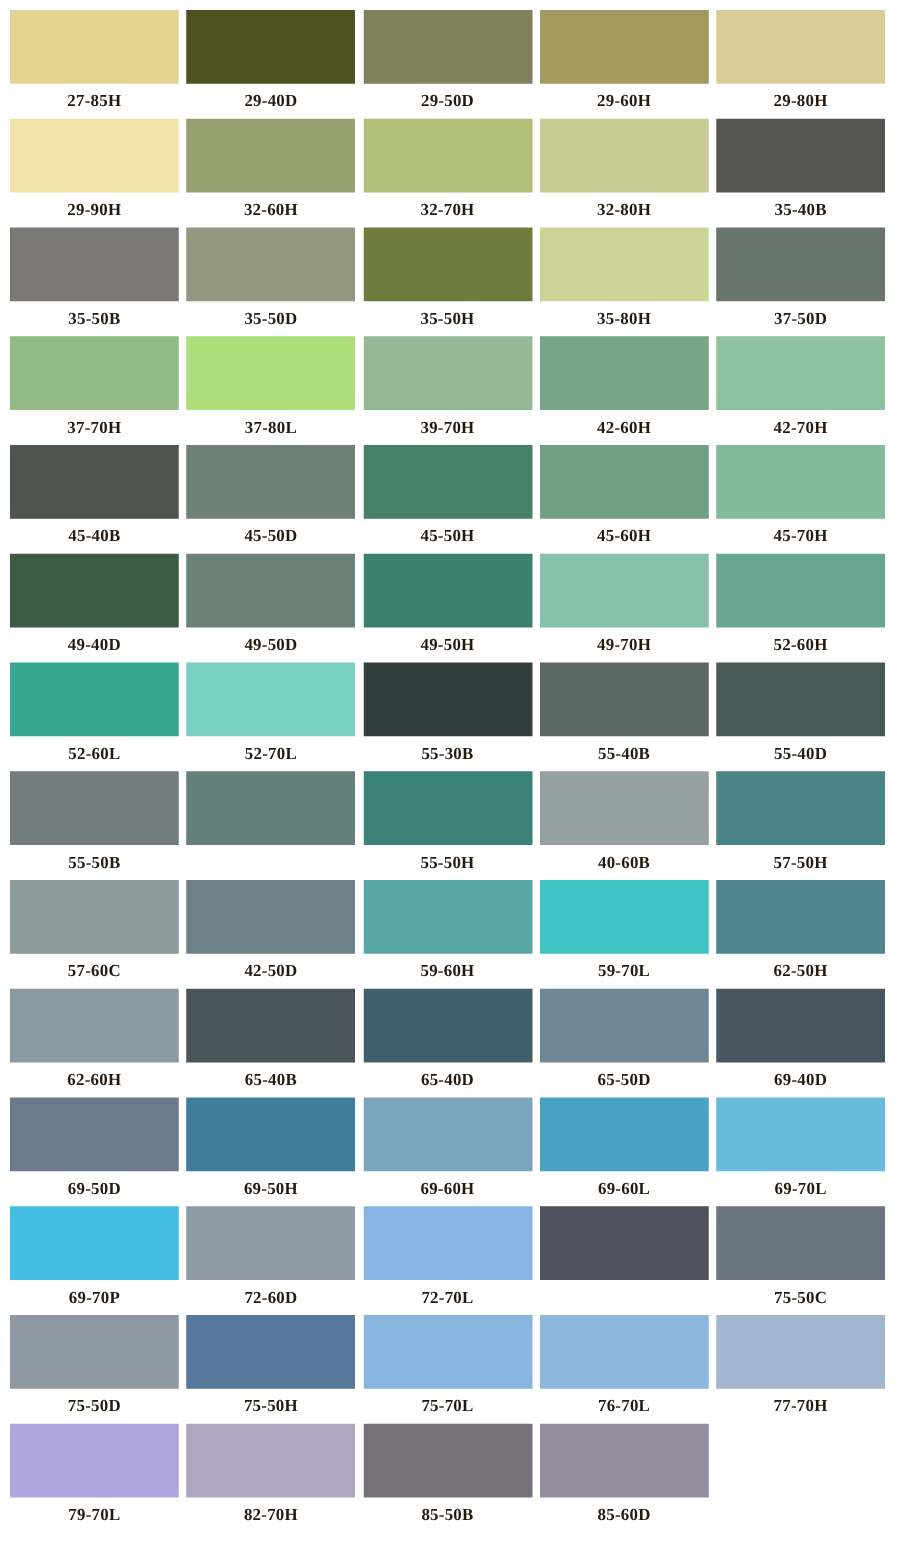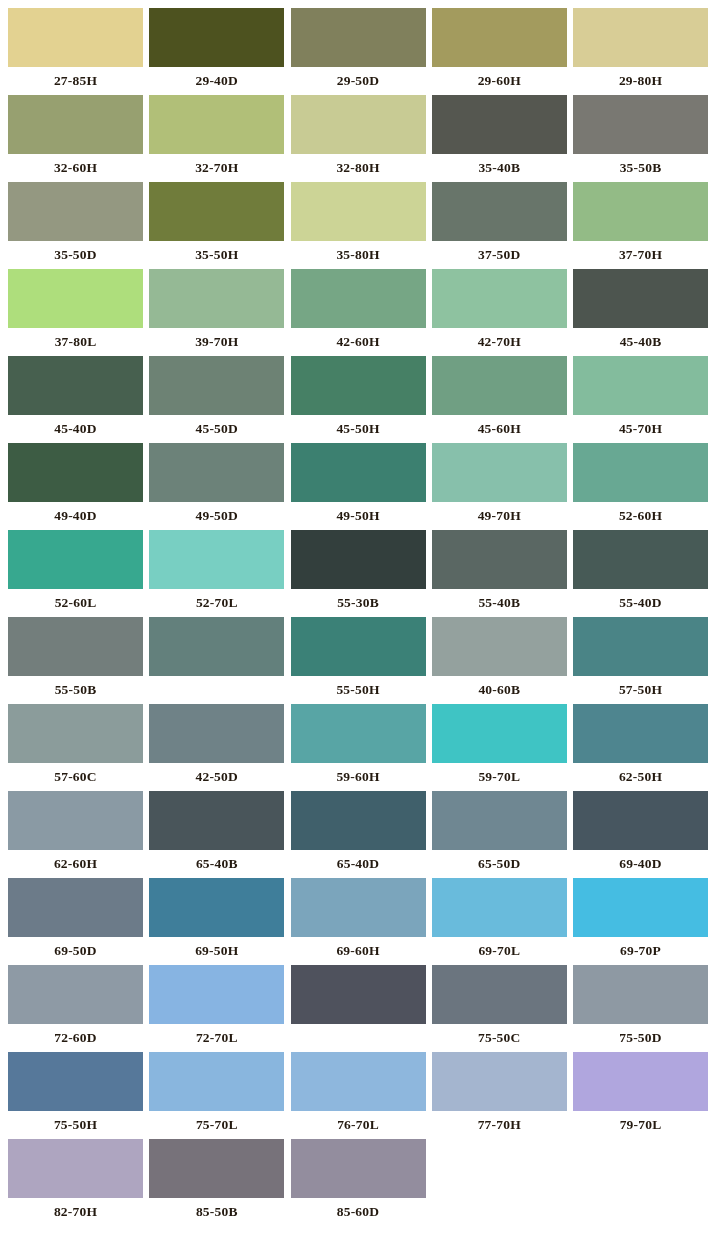--- a/index.html
+++ b/index.html
@@ -66,20 +66,24 @@
       </div>
       <div class="cell">
         <div class="swatch" style="background-color: rgb(163, 155, 94);"></div>
         <div class="label">29-60H</div>
       </div>
       <div class="cell">
         <div class="swatch" style="background-color: rgb(216, 205, 150);"></div>
         <div class="label">29-80H</div>
       </div>
       <div class="cell">
+        <div class="swatch" style="background-color: rgb(240, 227, 169);"></div>
+        <div class="label">29-90H</div>
+      </div>
+      <div class="cell">
         <div class="swatch" style="background-color: rgb(151, 160, 112);"></div>
         <div class="label">32-60H</div>
       </div>
       <div class="cell">
         <div class="swatch" style="background-color: rgb(177, 191, 120);"></div>
         <div class="label">32-70H</div>
       </div>
       <div class="cell">
         <div class="swatch" style="background-color: rgb(200, 203, 148);"></div>
         <div class="label">32-80H</div>
@@ -126,24 +130,20 @@
       </div>
       <div class="cell">
         <div class="swatch" style="background-color: rgb(142, 194, 160);"></div>
         <div class="label">42-70H</div>
       </div>
       <div class="cell">
         <div class="swatch" style="background-color: rgb(77, 85, 79);"></div>
         <div class="label">45-40B</div>
       </div>
       <div class="cell">
-        <div class="swatch" style="background-color: rgb(71, 96, 79);"></div>
-        <div class="label">45-40D</div>
-      </div>
-      <div class="cell">
         <div class="swatch" style="background-color: rgb(109, 130, 116);"></div>
         <div class="label">45-50D</div>
       </div>
       <div class="cell">
         <div class="swatch" style="background-color: rgb(70, 128, 101);"></div>
         <div class="label">45-50H</div>
       </div>
       <div class="cell">
         <div class="swatch" style="background-color: rgb(112, 159, 131);"></div>
         <div class="label">45-60H</div>
@@ -255,20 +255,24 @@
         <div class="swatch" style="background-color: rgb(108, 123, 137);"></div>
         <div class="label">69-50D</div>
       </div>
       <div class="cell">
         <div class="swatch" style="background-color: rgb(63, 126, 154);"></div>
         <div class="label">69-50H</div>
       </div>
       <div class="cell">
         <div class="swatch" style="background-color: rgb(123, 165, 188);"></div>
         <div class="label">69-60H</div>
+      </div>
+      <div class="cell">
+        <div class="swatch" style="background-color: rgb(74, 163, 196);"></div>
+        <div class="label">69-60L</div>
       </div>
       <div class="cell">
         <div class="swatch" style="background-color: rgb(105, 187, 220);"></div>
         <div class="label">69-70L</div>
       </div>
       <div class="cell">
         <div class="swatch" style="background-color: rgb(69, 189, 226);"></div>
         <div class="label">69-70P</div>
       </div>
       <div class="cell">

